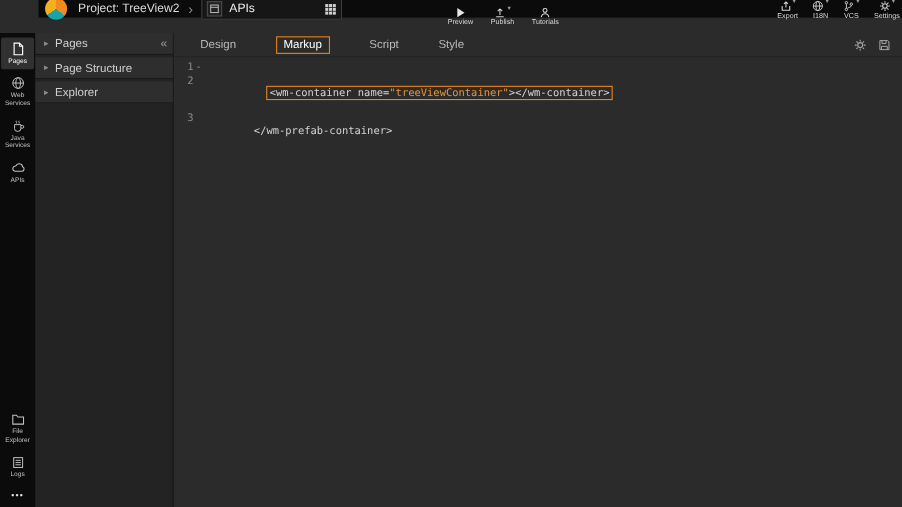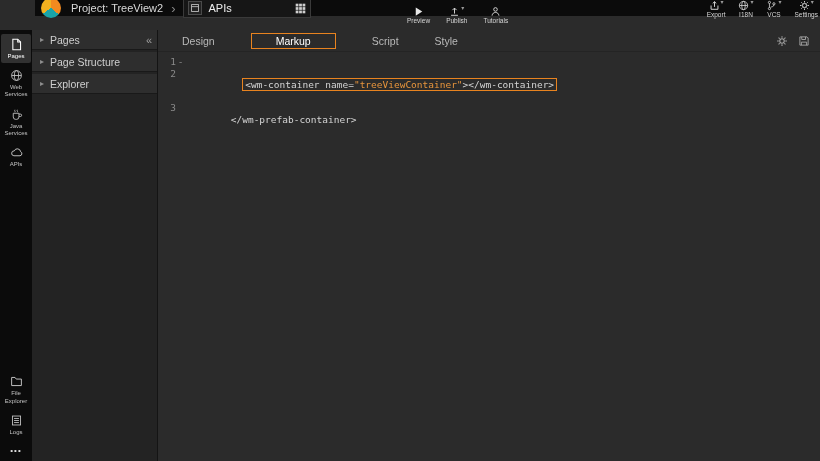--- a/index.html
+++ b/index.html
@@ -41,21 +41,21 @@
   .section{height:20px;background:#2e2e2e;border-bottom:1px solid #191919;margin-bottom:2px;display:flex;
            align-items:center;padding:0 5px 0 8px;color:#cfcfcf;font-size:10.5px;gap:6px;cursor:pointer;}
   .sec-caret{color:#8f8f8f;font-size:8px;}
   .collapse{margin-left:auto;color:#9f9f9f;font-size:11px;cursor:pointer;}
 
   
   .main{position:absolute;left:158px;top:30px;right:0;bottom:0;background:#2b2b2b;}
   .tabbar{height:22px;display:flex;align-items:center;gap:36px;padding-left:24px;font-size:10.5px;
           color:#b9b9b9;border-bottom:1px solid #242424;position:relative;background:#2b2b2b;}
   .tab{cursor:pointer;}
-  .tab.active{color:#fff;border:1px solid var(--accent);padding:1px 24px;}
+  .tab.active{color:#fff;border:1px solid var(--accent);padding:1px 6px;}
   .tab-icons{position:absolute;right:10px;top:0;height:22px;display:flex;gap:10px;align-items:center;color:#a8a8a8;}
   .tab-icons > span{cursor:pointer;}
 
   .editor{position:absolute;left:0;top:22px;right:0;bottom:0;font-family:"DejaVu Sans Mono",monospace;
           font-size:9.5px;line-height:11.5px;padding-top:4px;color:#d4d4d4;}
   .codeline{display:flex;white-space:pre;align-items:baseline;}
   .gutter{width:18px;text-align:right;color:#8a8a8a;flex-shrink:0;}
   .fold{width:9px;text-align:center;color:#8a8a8a;flex-shrink:0;}
   .code{white-space:pre;}
   .t-tag{color:#d4d4d4;}

